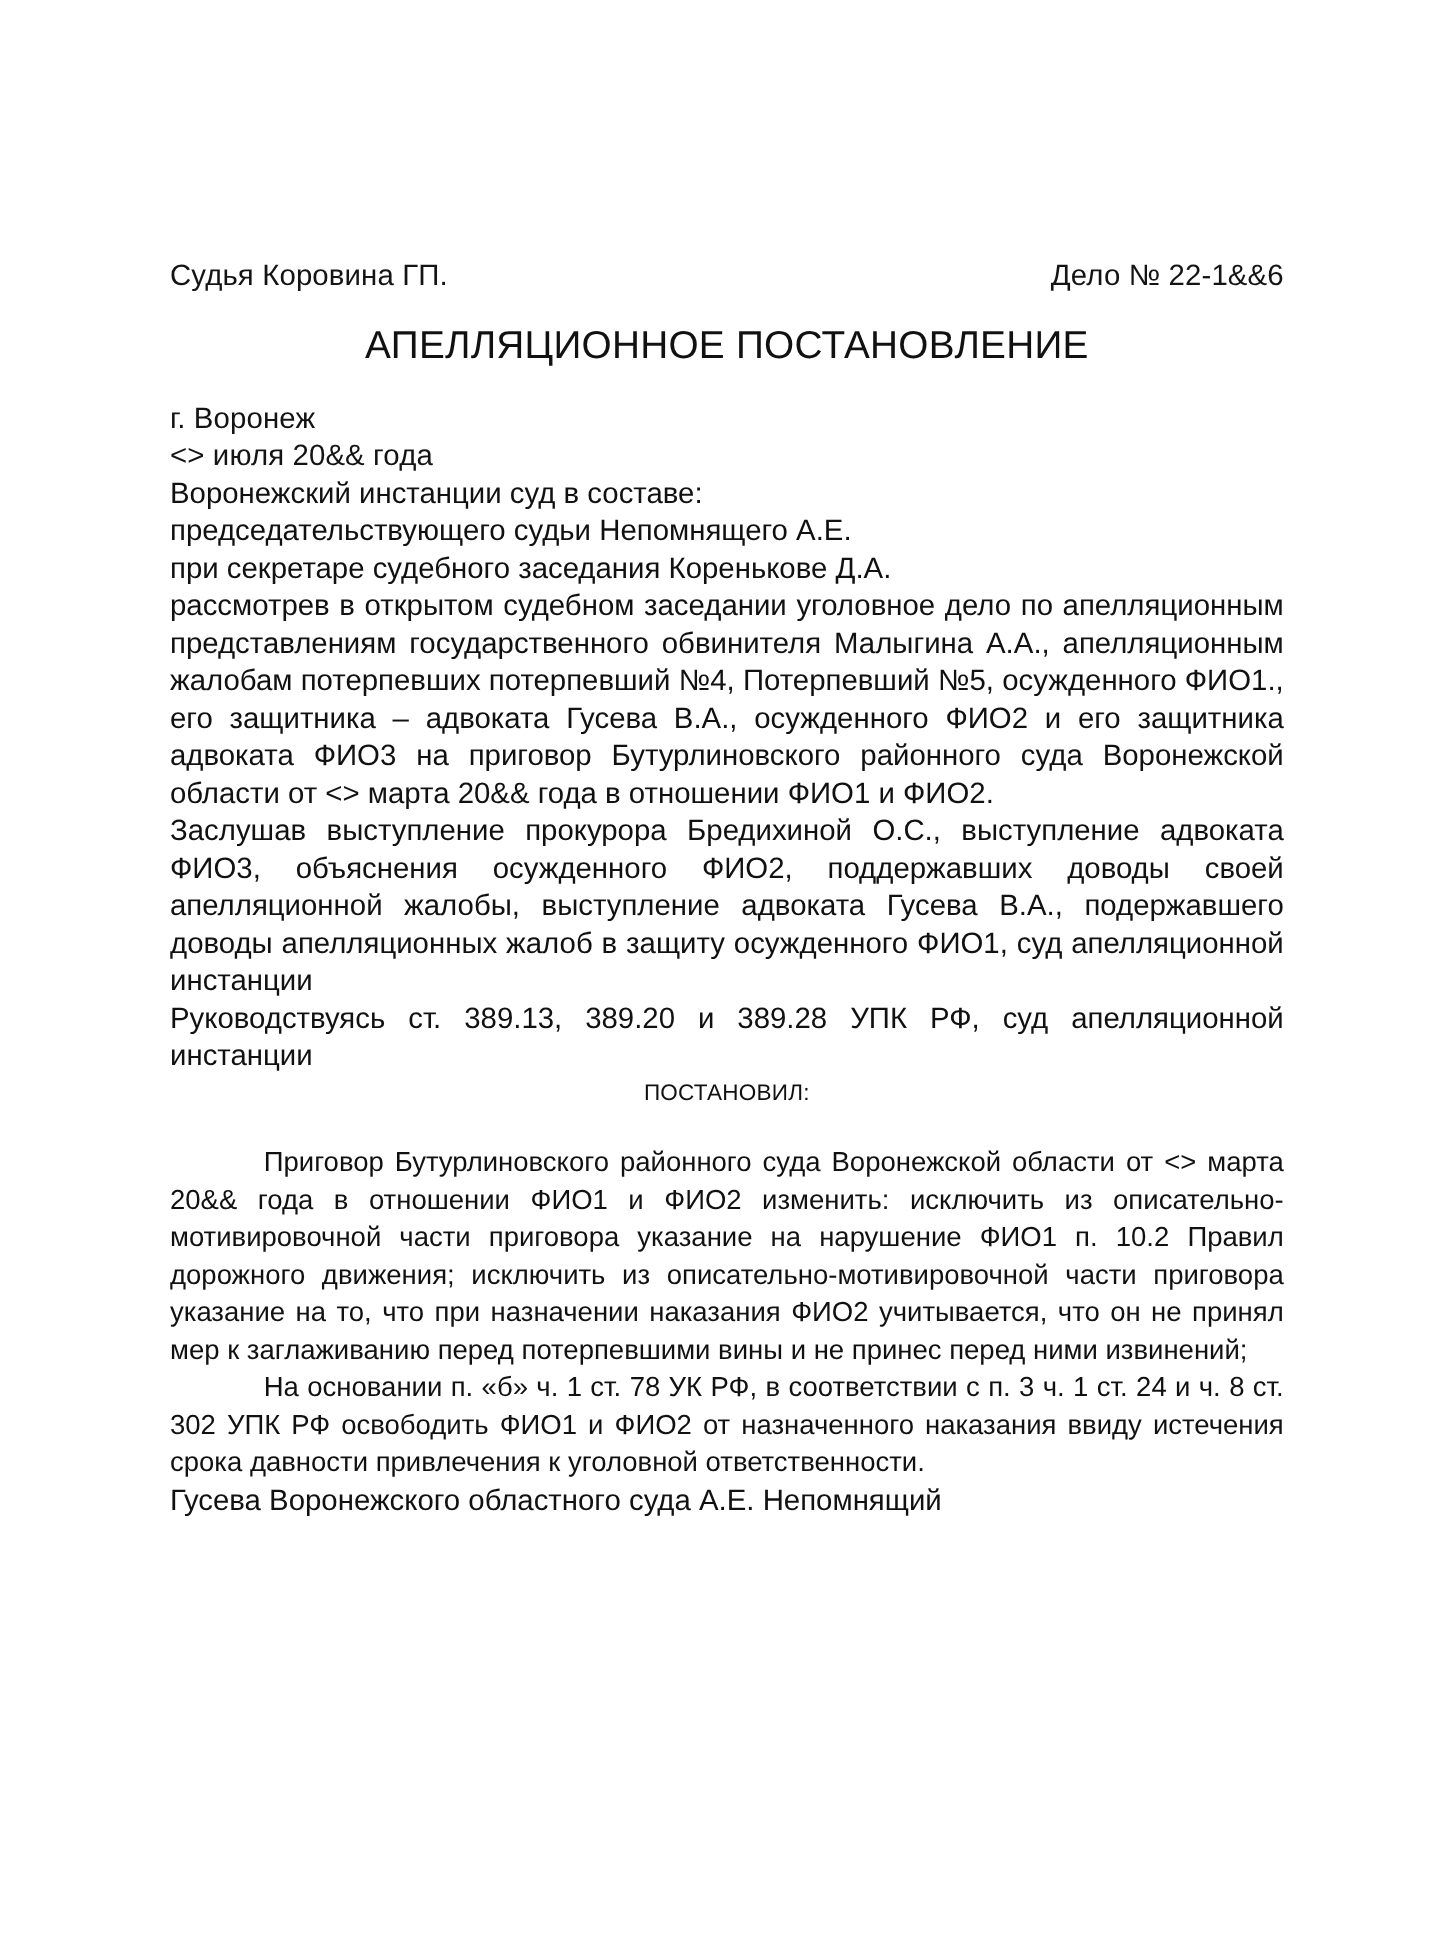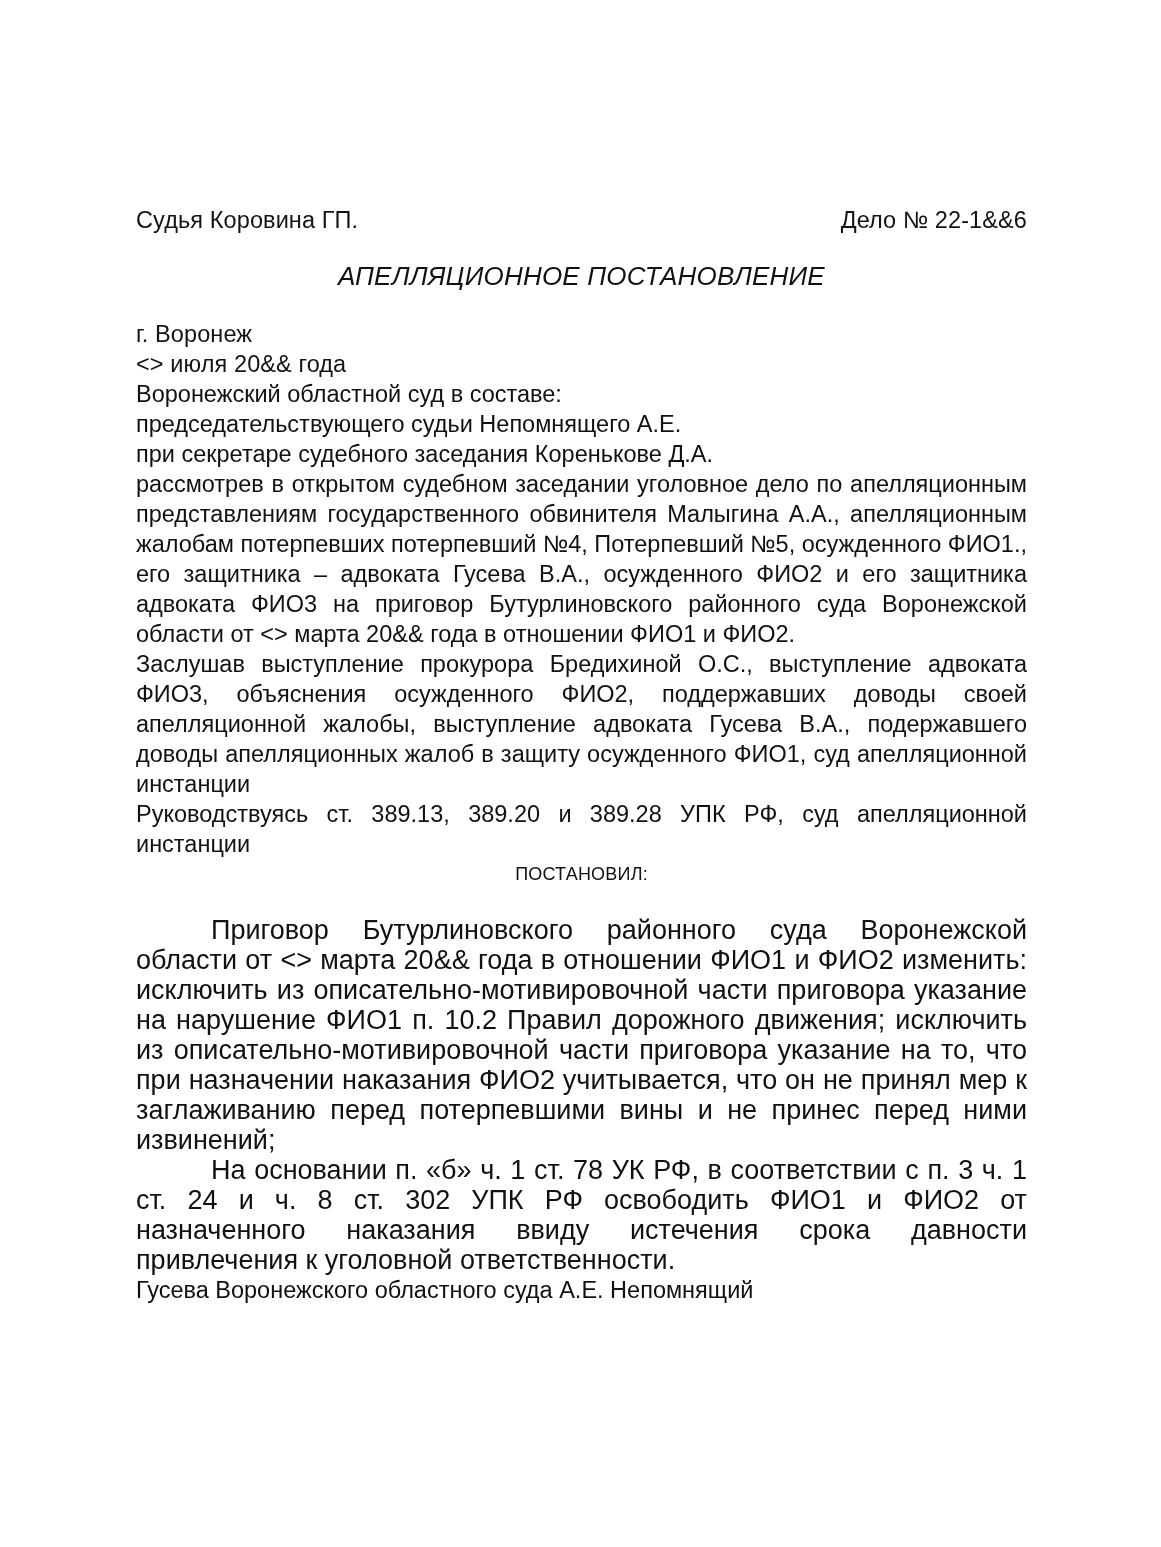--- a/index.html
+++ b/index.html
@@ -51,24 +51,23 @@
     width: 891px;
   }
 
   .spacer-title {
     height: 26px;
   }
 
   .doc-title {
     text-align: center;
     width: 891px;
-    font-size: 26px;
+    font-size: 31px;
     line-height: 30px;
     letter-spacing: 0.2px;
-    font-style: italic;
   }
 
   .spacer-after-title {
     height: 28px;
   }
 
   
   .place-row {
     display: flex;
     justify-content: space-between;
@@ -97,21 +96,21 @@
     font-size: 23.5px;
     line-height: 30px;
     hyphens: none;
   }
 
   p.just-indent {
     margin: 0;
     text-align: justify;
     text-align-last: left;
     text-indent: 75px;
-    font-size: 27px;
+    font-size: 22px;
     line-height: 30px;
   }
 
   .resolve-heading {
     text-align: center;
     width: 891px;
     font-size: 18px;
     line-height: 30px;
     letter-spacing: 0.2px;
   }
@@ -136,21 +135,21 @@
     <div class="doc-title">АПЕЛЛЯЦИОННОЕ ПОСТАНОВЛЕНИЕ</div>
 
     <div class="spacer-after-title"></div>
 
     <div class="place-row">
       <span class="ln">г. Воронеж</span>
       <span class="ln nowrap">&lt;&gt; июля 20&amp;&amp; года</span>
     </div>
 
     <div class="block">
-      <p class="left">Воронежский областной суд в составе:</p>
+      <p class="left">Воронежский инстанции суд в составе:</p>
       <p class="left">председательствующего судьи Непомнящего А.Е.</p>
       <p class="left">при секретаре судебного заседания Коренькове Д.А.</p>
     </div>
 
     <div class="block">
       <p class="just">рассмотрев в открытом судебном заседании уголовное дело по апелляционным представлениям государственного обвинителя Малыгина А.А., апелляционным жалобам потерпевших потерпевший №4, Потерпевший №5, осужденного ФИО1., его защитника – адвоката Гусева В.А., осужденного ФИО2 и его защитника адвоката ФИО3 на приговор Бутурлиновского районного суда Воронежской области от &lt;&gt; марта 20&amp;&amp; года в отношении ФИО1 и ФИО2.</p>
       <p class="just">Заслушав выступление прокурора Бредихиной О.С., выступление адвоката ФИО3, объяснения осужденного ФИО2, поддержавших доводы своей апелляционной жалобы, выступление адвоката Гусева В.А., подержавшего доводы апелляционных жалоб в защиту осужденного ФИО1, суд апелляционной инстанции</p>
       <p class="just">Руководствуясь ст. 389.13, 389.20 и 389.28 УПК РФ, суд апелляционной инстанции</p>
     </div>
 

